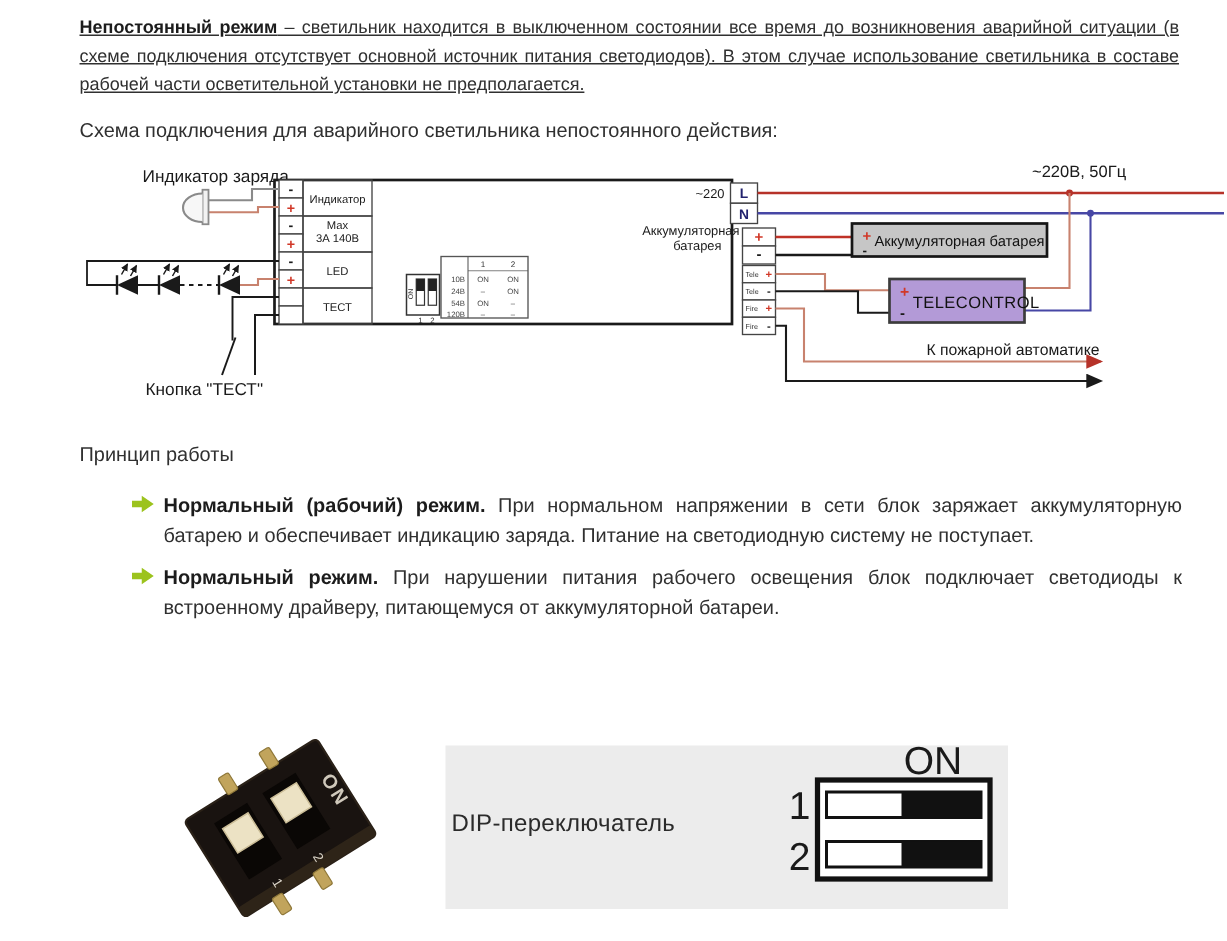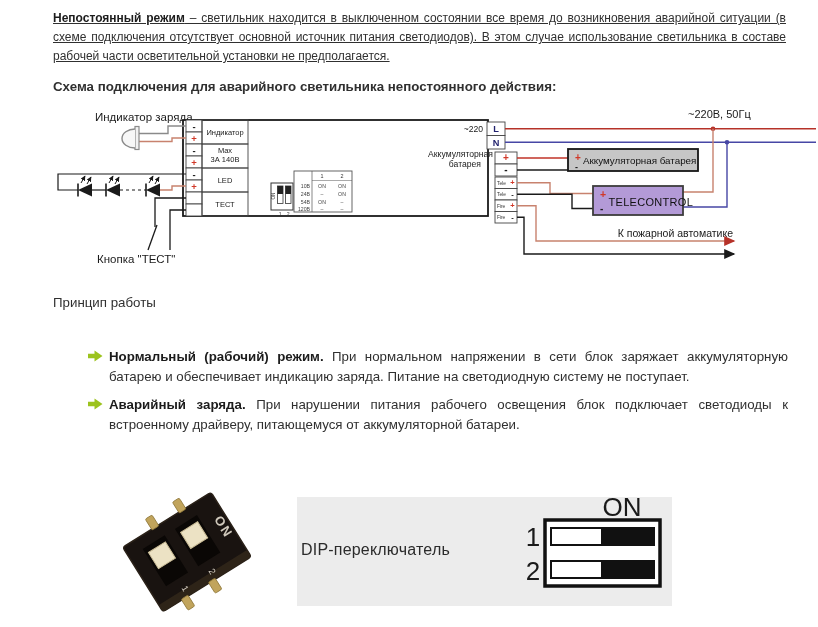--- a/index.html
+++ b/index.html
@@ -3,39 +3,39 @@
 <meta charset="utf-8">
 <style>
   html,body{margin:0;padding:0;background:#fff;}
   .page{position:relative;width:818px;height:627px;background:#fff;overflow:hidden;
         font-family:"Liberation Sans",sans-serif;color:#303030;}
   .abs{position:absolute;}
   .para{font-size:12px;line-height:19px;text-align:justify;text-decoration:underline;}
   .para b{color:#1c1c1c;}
   .caption{font-size:13.3px;}
   .lead-row{font-size:13.3px;}
-  .bullet{position:absolute;width:700px;margin-top:20px;}
+  .bullet{position:absolute;width:700px;}
   .btext{margin-left:21px;font-size:13.3px;line-height:19.5px;text-align:justify;}
   .btext b{color:#1c1c1c;}
   .barrow{position:absolute;left:0;top:3px;}
   .cfg-head{font-size:13.3px;font-weight:bold;color:#1c1c1c;}
   .dip-panel{position:absolute;left:297px;top:497px;width:375px;height:109px;background:#ececec;}
   .dip-label{position:absolute;left:301px;top:541px;font-size:16px;color:#2b2b2b;letter-spacing:.2px;}
   svg text{font-family:"Liberation Sans",sans-serif;}
 </style>
 </head>
 <body>
 
 <div class="page">
 
   <div class="abs para" style="left:53px;top:9px;width:733px;">
     <b>Непостоянный режим</b><span> – светильник находится в выключенном состоянии все время до возникновения аварийной ситуации (в схеме подключения отсутствует основной источник питания светодиодов). В этом случае использование светильника в составе рабочей части осветительной установки не предполагается.</span>
   </div>
 
-  <div class="abs caption" style="left:53px;top:79px;font-weight:bold;">Схема подключения для аварийного светильника непостоянного действия:</div>
+  <div class="abs caption" style="left:53px;top:79px;">Схема подключения для аварийного светильника непостоянного действия:</div>
 
   <svg class="abs" style="left:0;top:95px;" width="818" height="180" viewBox="0 95 818 180">
     <defs>
       <marker id="ah-s" markerWidth="7" markerHeight="7" refX="4.5" refY="2.5" orient="auto">
         <path d="M0,0 L5,2.5 L0,5 z" fill="#1a1a1a"></path>
       </marker>
       <marker id="ah-red" markerWidth="9" markerHeight="8" refX="7" refY="3.5" orient="auto">
         <path d="M0,0 L8,3.5 L0,7 z" fill="#b63229"></path>
       </marker>
       <marker id="ah-blk" markerWidth="9" markerHeight="8" refX="7" refY="3.5" orient="auto">
@@ -246,21 +246,21 @@
     <div class="btext">
       <b>Нормальный (рабочий) режим.</b><span> При нормальном напряжении в сети блок заряжает аккумуляторную батарею и обеспечивает индикацию заряда. Питание на светодиодную систему не поступает.</span>
     </div>
   </div>
 
   <div class="bullet" style="left:88px;top:375px;">
     <svg class="barrow" width="15" height="12" viewBox="0 0 15 12">
       <path d="M0,3.8 h6.5 v-3.3 l8,5.5 -8,5.5 v-3.3 h-6.5 z" fill="#9cc31e"></path>
     </svg>
     <div class="btext">
-      <b>Аварийный заряда.</b><span> При нарушении питания рабочего освещения блок подключает светодиоды к встроенному драйверу, питающемуся от аккумуляторной батареи.</span>
+      <b>Нормальный режим.</b><span> При нарушении питания рабочего освещения блок подключает светодиоды к встроенному драйверу, питающемуся от аккумуляторной батареи.</span>
     </div>
   </div>
 
 
   <svg class="abs" style="left:95px;top:488px;" width="180" height="140" viewBox="0 0 180 140">
     <g transform="translate(92,64) rotate(-32)">
       <rect x="-52" y="-38" width="104" height="76" rx="3" fill="#191310" stroke="#2a2118" stroke-width="1.5"></rect>
       <rect x="-52" y="30" width="104" height="8" rx="2" fill="#2e2418"></rect>
 
       <g fill="#c1a45c" stroke="#8f7839" stroke-width="0.8">

